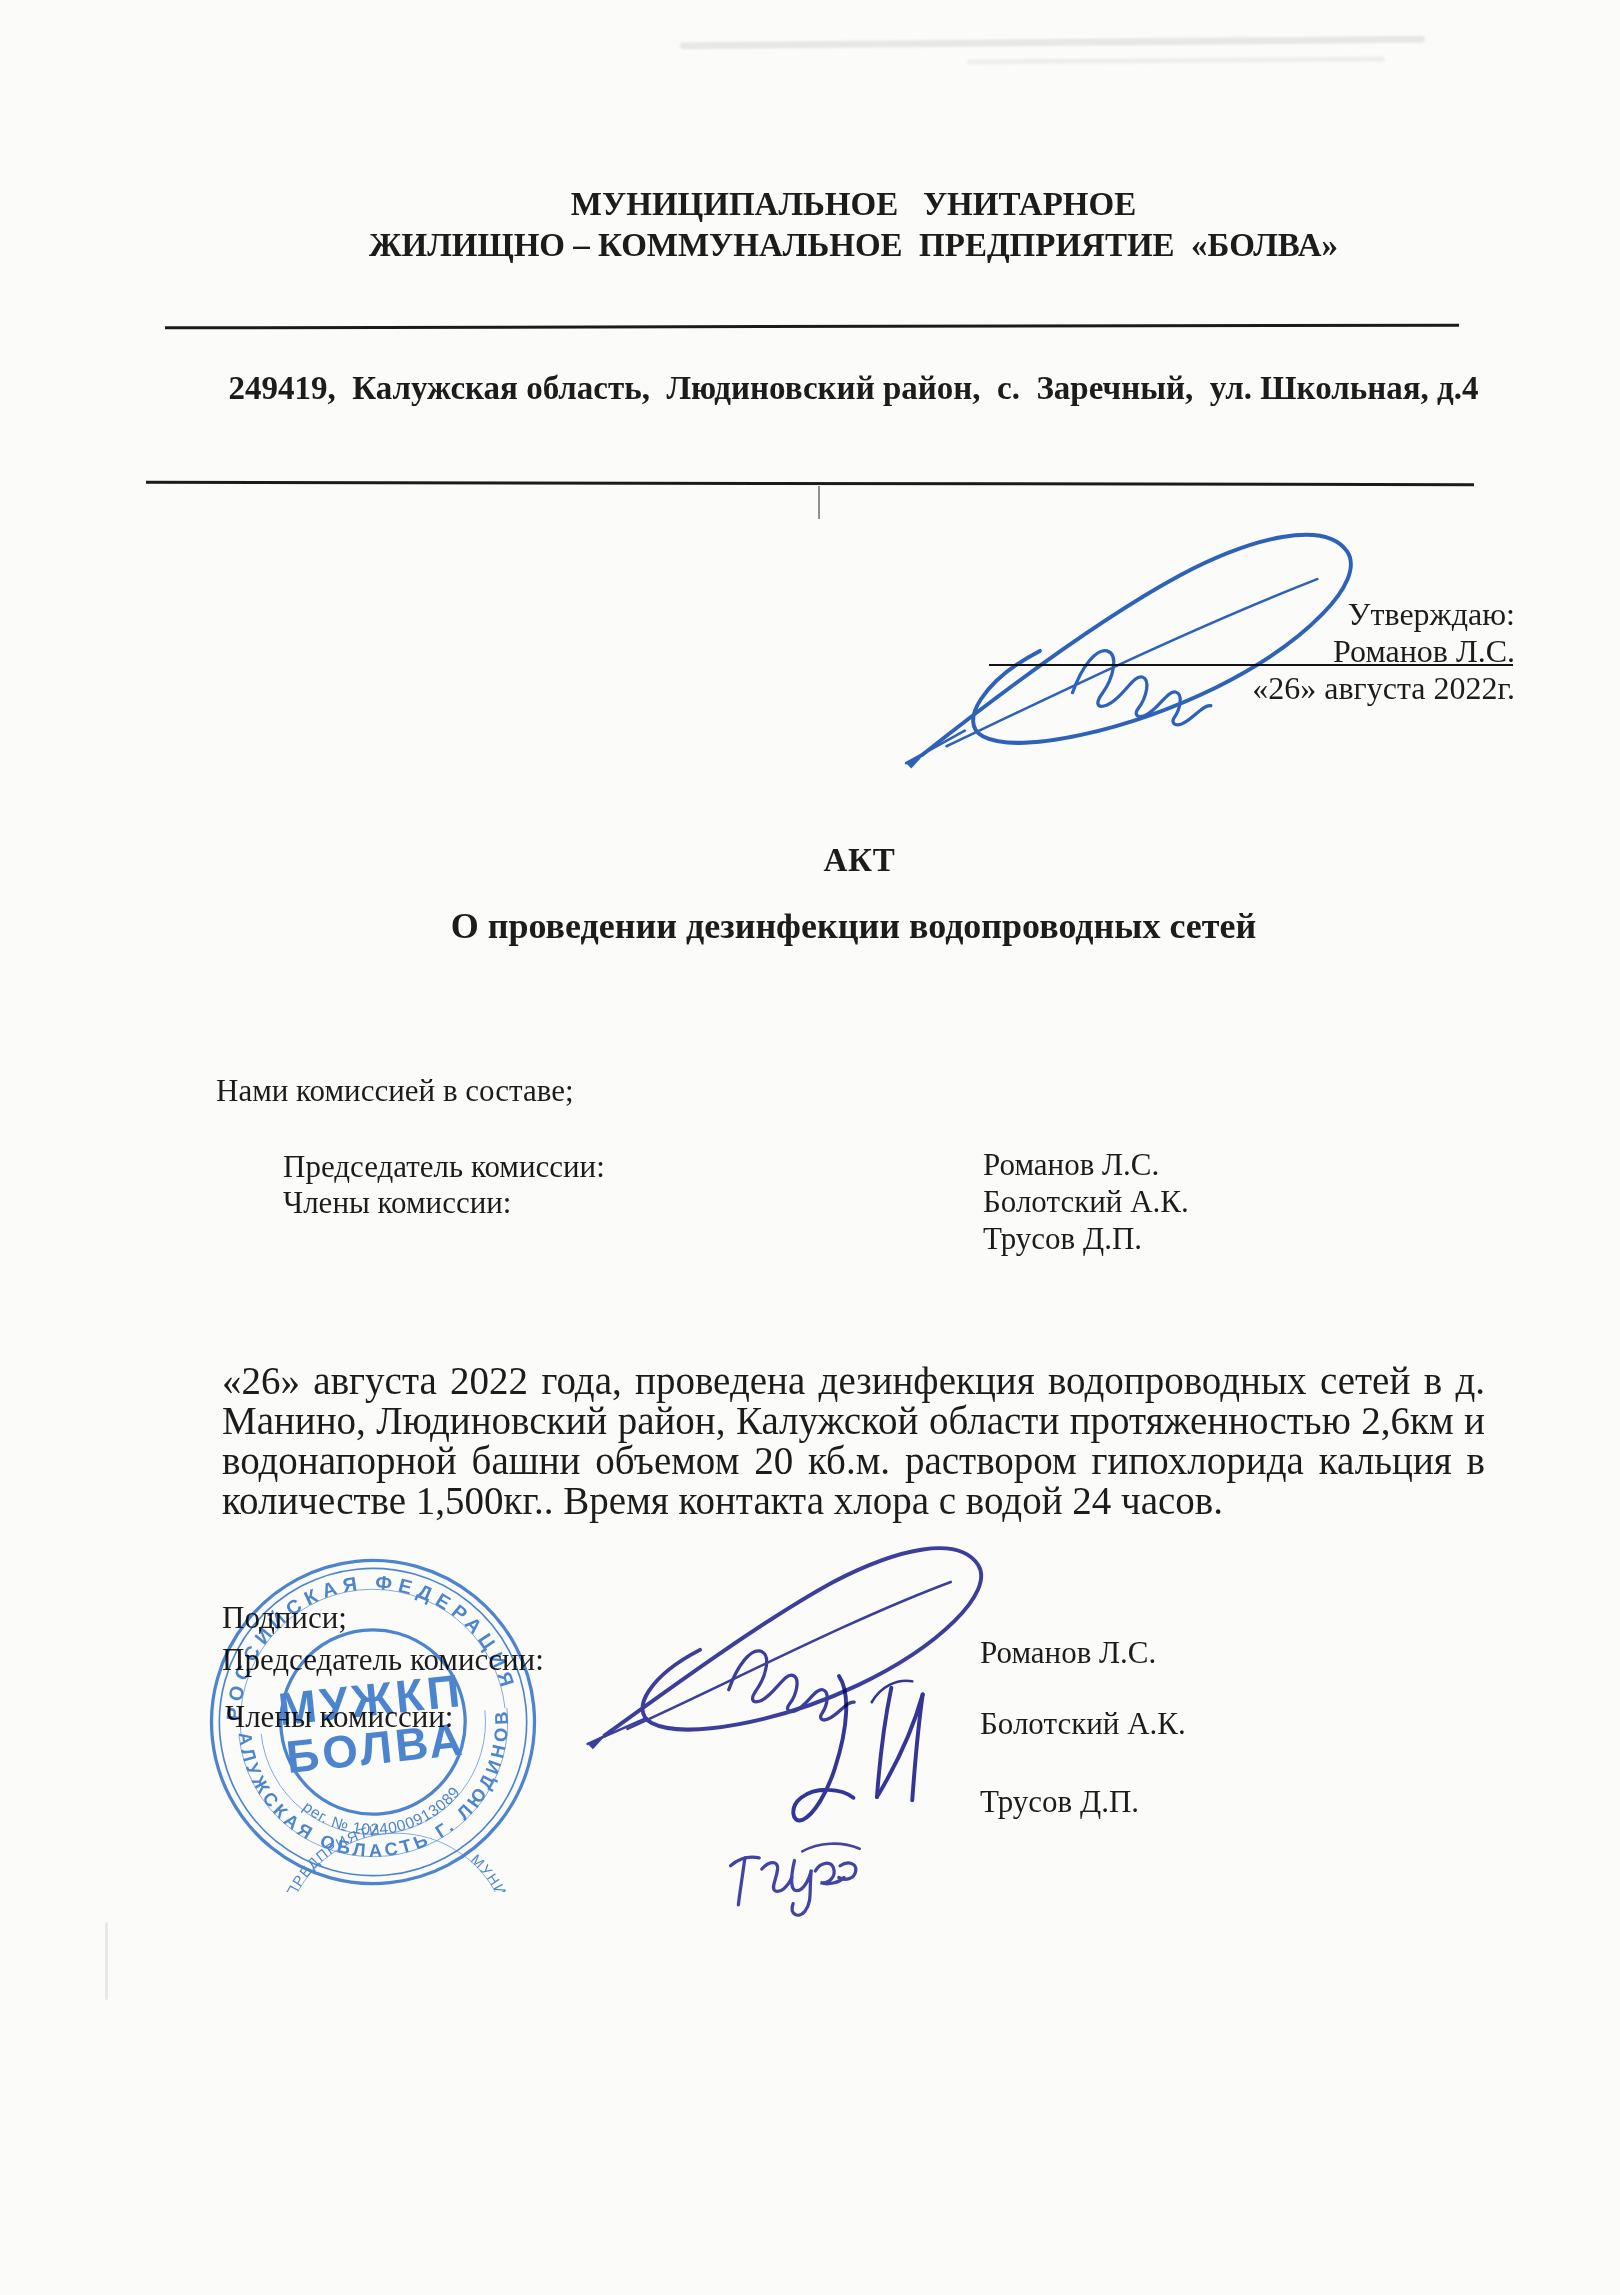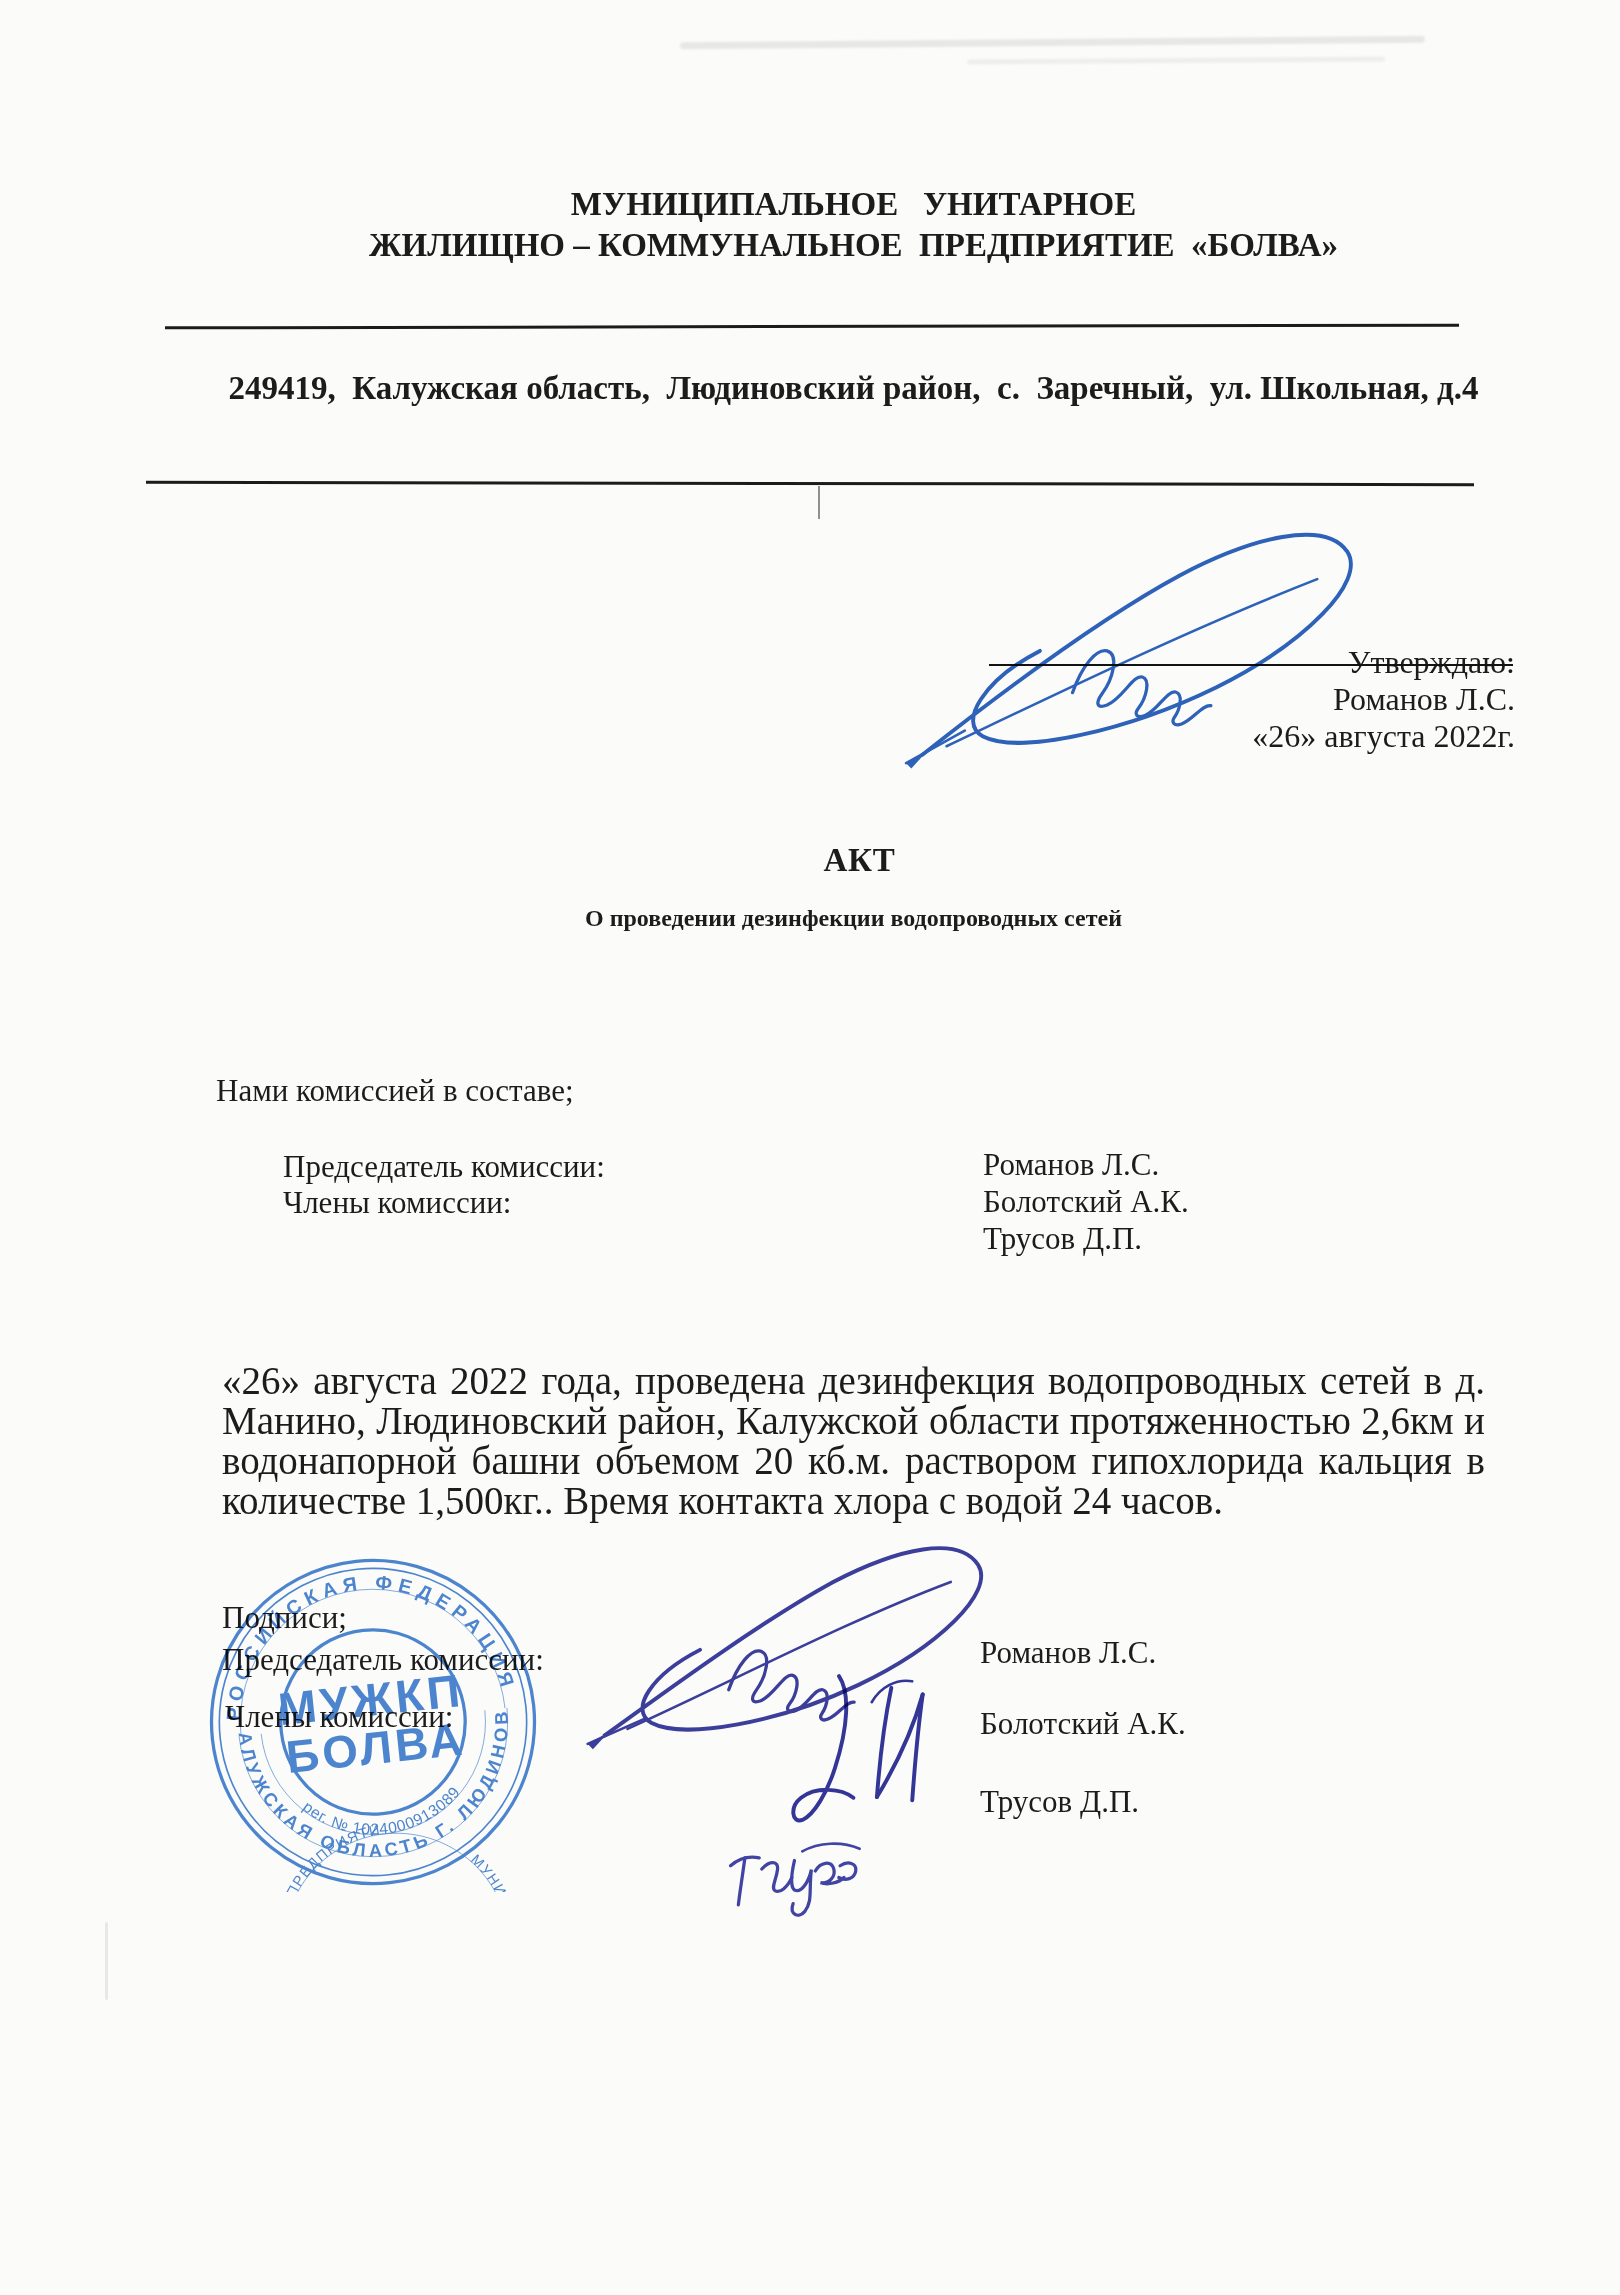--- a/index.html
+++ b/index.html
@@ -15,25 +15,25 @@
   .pre{white-space:pre-wrap;}
 
   .org-header{left:222px;top:184px;width:1263px;font-size:33px;line-height:41px;font-weight:bold;text-align:center;}
   .rule{background:#1b1b1b;}
   .rule1{left:165px;top:325px;width:1294px;height:3.3px;transform:rotate(-0.12deg);}
   .rule2{left:146px;top:482px;width:1328px;height:2.6px;transform:rotate(0.1deg);}
   .contact{left:222px;top:368px;width:1263px;font-size:33px;line-height:41px;font-weight:bold;text-align:center;}
 
   .tick{left:818px;top:486px;width:2px;height:33px;background:#909090;}
 
-  .approval{right:106px;top:596px;text-align:right;font-size:32px;line-height:37px;margin-top:48px;}
+  .approval{right:106px;top:596px;text-align:right;font-size:32px;line-height:37px;}
   .sig-line{left:989px;top:664px;width:524px;height:2px;background:#131313;}
 
   .doc-title{left:228px;top:842px;width:1263px;font-size:33px;font-weight:bold;text-align:center;letter-spacing:0.7px;}
-  .doc-subtitle{left:222px;top:905px;width:1263px;font-size:24px;font-weight:bold;text-align:center;}
+  .doc-subtitle{left:222px;top:905px;width:1263px;font-size:36px;font-weight:bold;text-align:center;}
 
   .bodytext{font-size:31px;line-height:37px;}
   .intro{left:216px;top:1072px;}
   .c-label1{left:283px;top:1148px;}
   .c-label2{left:283px;top:1184px;}
   .c-name1{left:983px;top:1146px;}
   .c-name2{left:983px;top:1183px;}
   .c-name3{left:983px;top:1220px;}
 
   .paragraph{left:222px;top:1361px;width:1263px;font-size:39px;line-height:40px;text-align:justify;}

